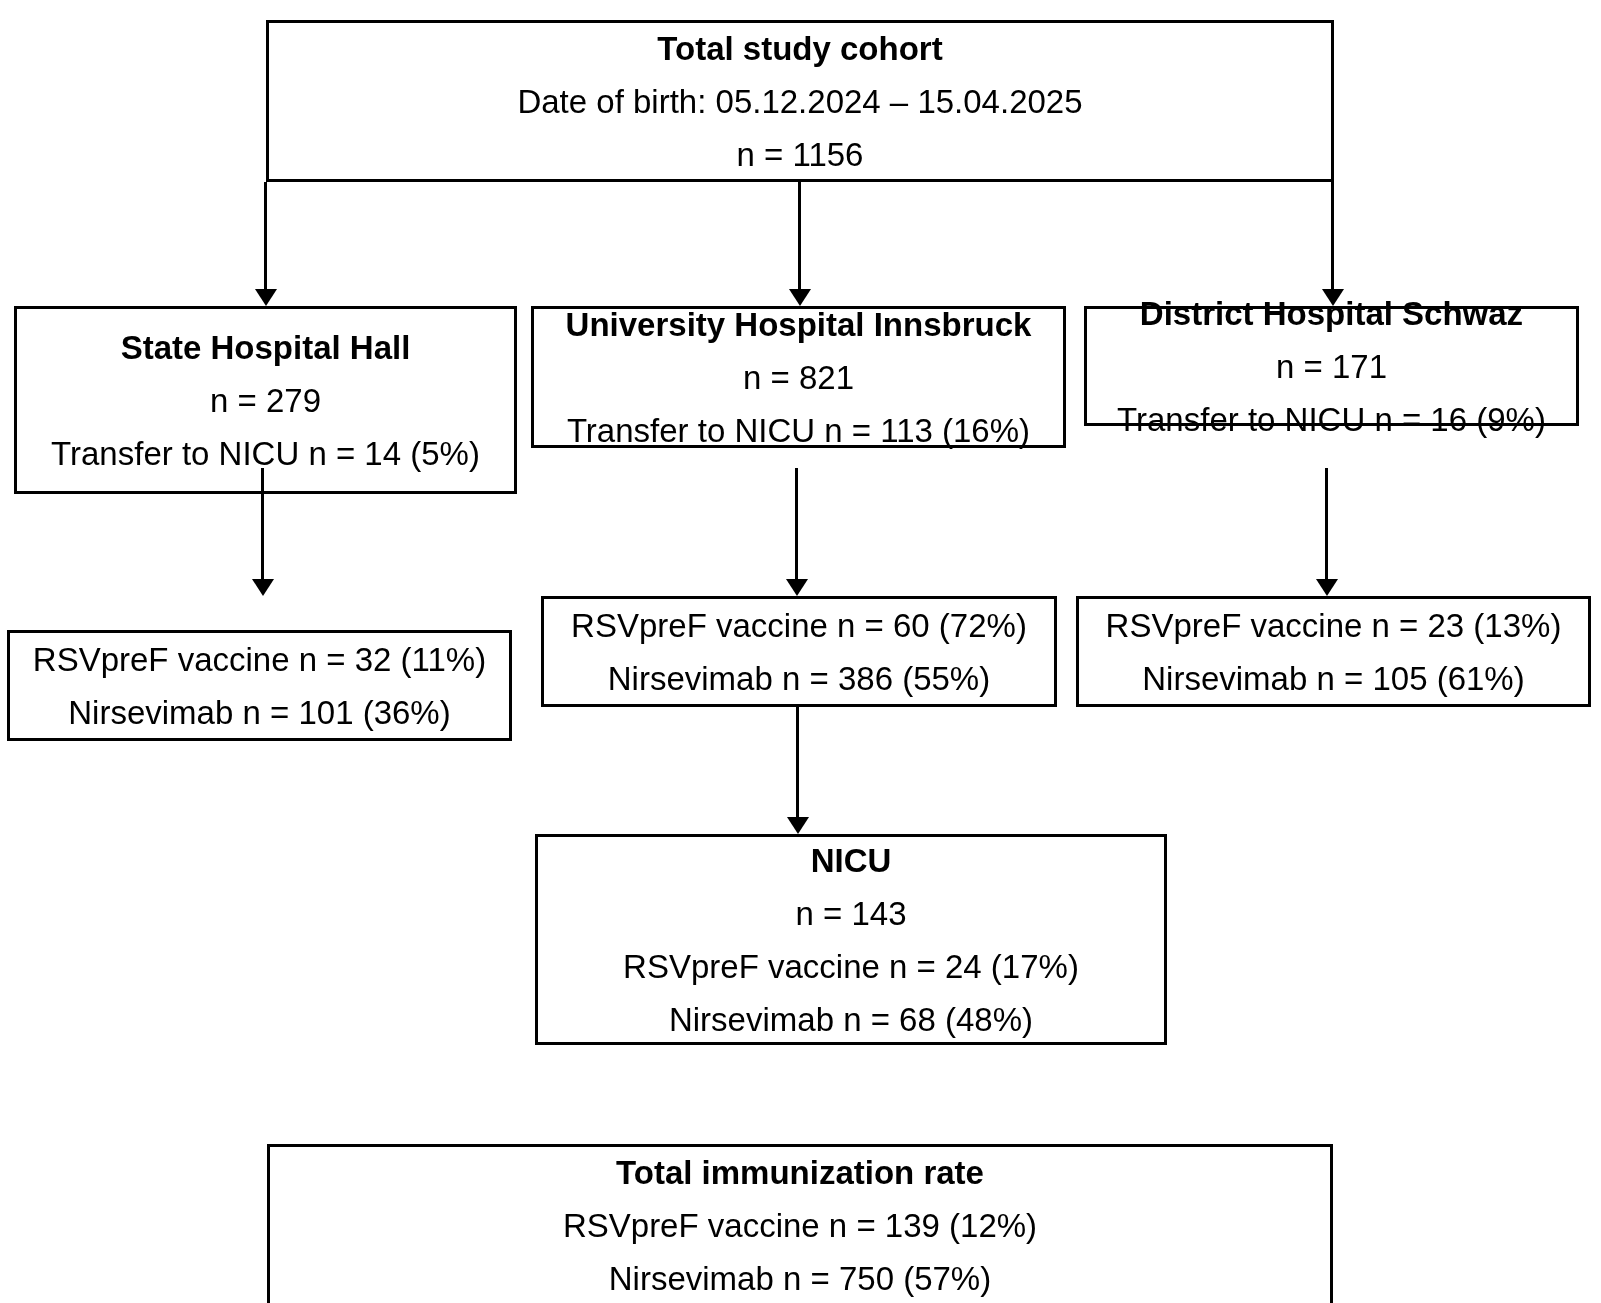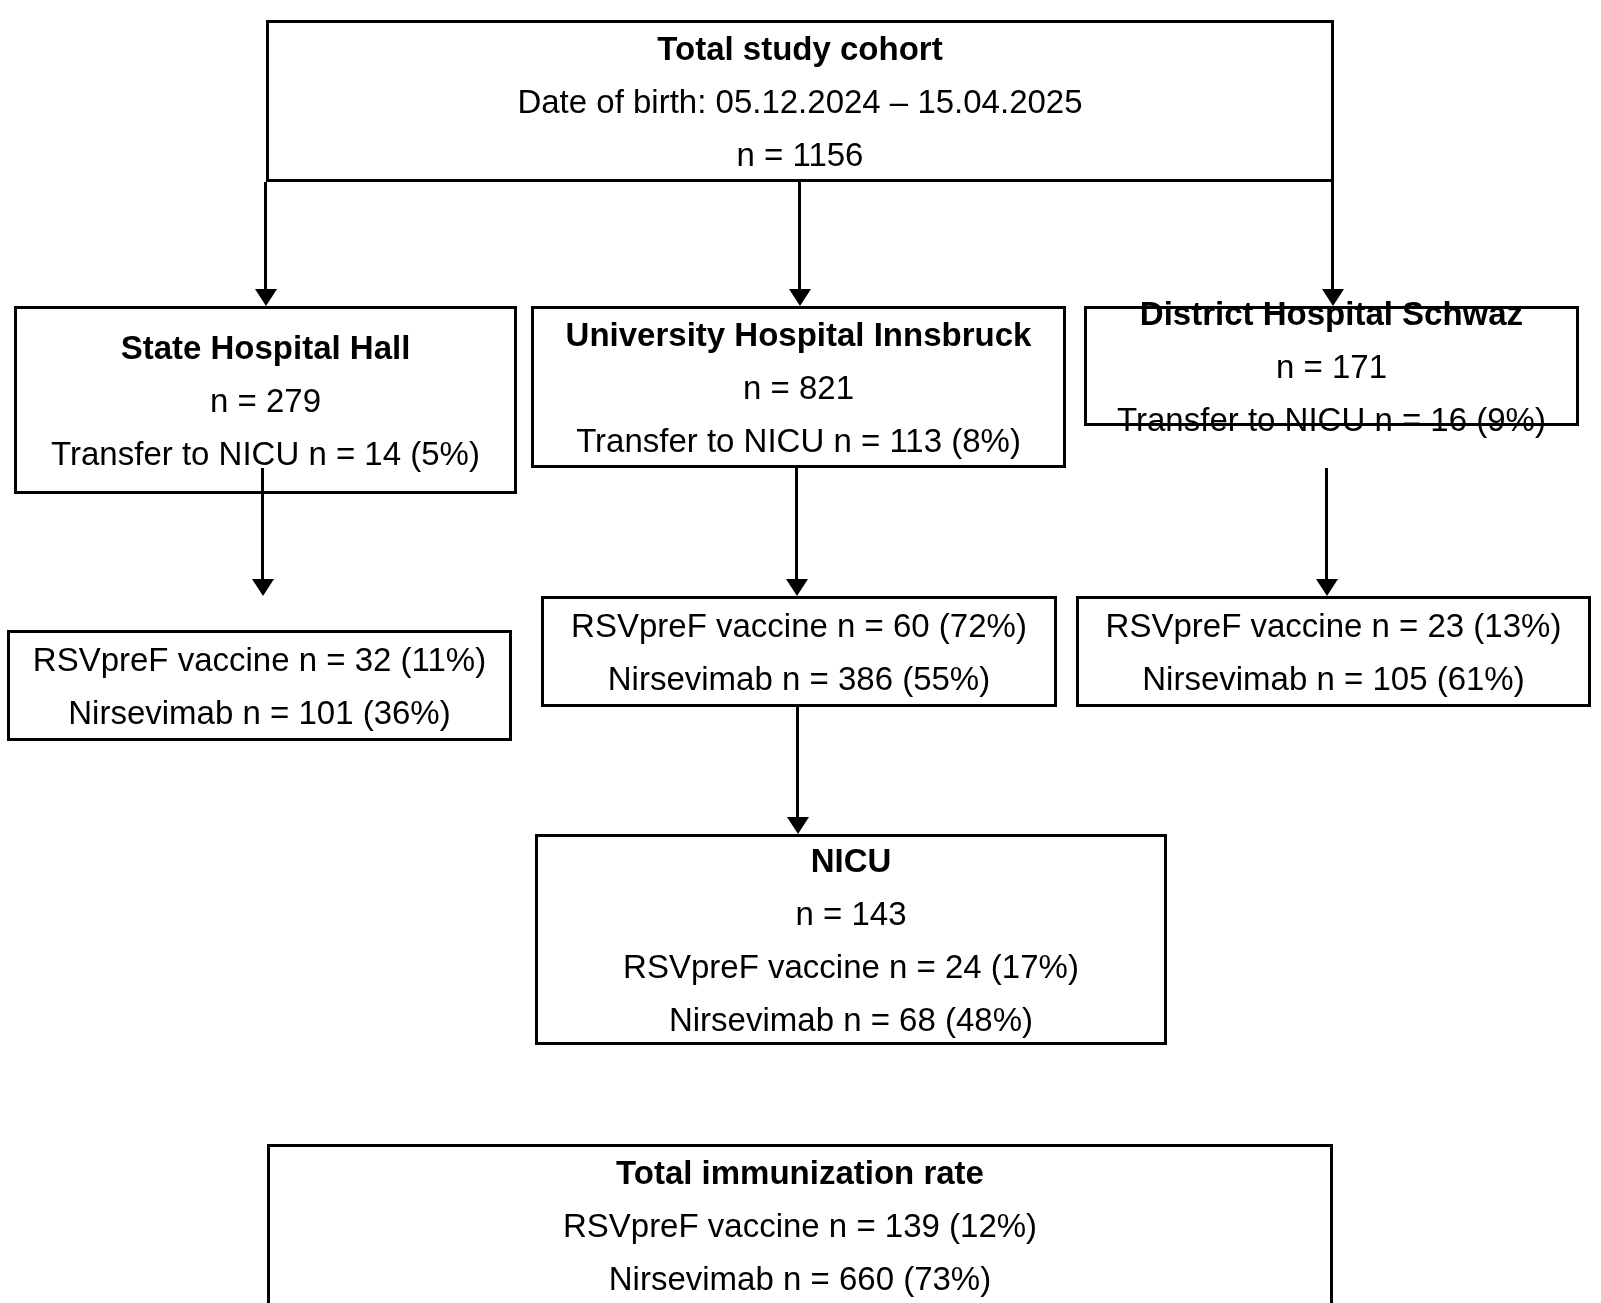--- a/index.html
+++ b/index.html
@@ -47,21 +47,21 @@
     width: 0;
     height: 0;
     border-left: 11px solid transparent;
     border-right: 11px solid transparent;
     border-top: 17px solid #000000;
   }
 
   
   #box-total-cohort        { left: 266px;  top: 7px;    width: 1068px; height: 162px; }
   #box-hall                { left: 14px;   top: 293px;  width: 503px;  height: 188px; }
-  #box-innsbruck           { left: 531px;  top: 293px;  width: 535px;  height: 162px; }
+  #box-innsbruck           { left: 531px;  top: 293px;  width: 535px;  height: 142px; }
   #box-schwaz              { left: 1084px; top: 293px;  width: 495px;  height: 120px; }
   #box-hall-immunization      { left: 7px;    top: 617px;  width: 505px;  height: 111px; }
   #box-innsbruck-immunization { left: 541px;  top: 583px;  width: 516px;  height: 111px; }
   #box-schwaz-immunization    { left: 1076px; top: 583px;  width: 515px;  height: 111px; }
   #box-nicu                { left: 535px;  top: 821px;  width: 632px;  height: 211px; }
   #box-total-immunization  { left: 267px;  top: 1131px; width: 1066px; height: 162px; }
 
   
   #c1-line { left: 264px;  top: 169px; height: 108px; }
   #c2-line { left: 798px;  top: 169px; height: 108px; }
@@ -102,21 +102,21 @@
 
   <div class="box" id="box-hall">
     <div class="line title">State Hospital Hall</div>
     <div class="line">n = 279</div>
     <div class="line">Transfer to NICU n = 14 (5%)</div>
   </div>
 
   <div class="box" id="box-innsbruck">
     <div class="line title">University Hospital Innsbruck</div>
     <div class="line">n = 821</div>
-    <div class="line">Transfer to NICU n = 113 (8%)</div>
+    <div class="line">Transfer to NICU n = 113 (16%)</div>
   </div>
 
   <div class="box" id="box-schwaz">
     <div class="line title">District Hospital Schwaz</div>
     <div class="line">n = 171</div>
     <div class="line">Transfer to NICU n = 16 (9%)</div>
   </div>
 
   <div class="vline" id="c4-line"></div>
   <div class="arrowhead" id="c4-arrow"></div>
@@ -146,16 +146,16 @@
   <div class="box" id="box-nicu">
     <div class="line title">NICU</div>
     <div class="line">n = 143</div>
     <div class="line">RSVpreF vaccine n = 24 (17%)</div>
     <div class="line">Nirsevimab n = 68 (48%)</div>
   </div>
 
   <div class="box" id="box-total-immunization">
     <div class="line title">Total immunization rate</div>
     <div class="line">RSVpreF vaccine n = 139 (12%)</div>
-    <div class="line">Nirsevimab n = 660 (73%)</div>
+    <div class="line">Nirsevimab n = 750 (57%)</div>
   </div>
 
 </div>
 
 </body></html>

